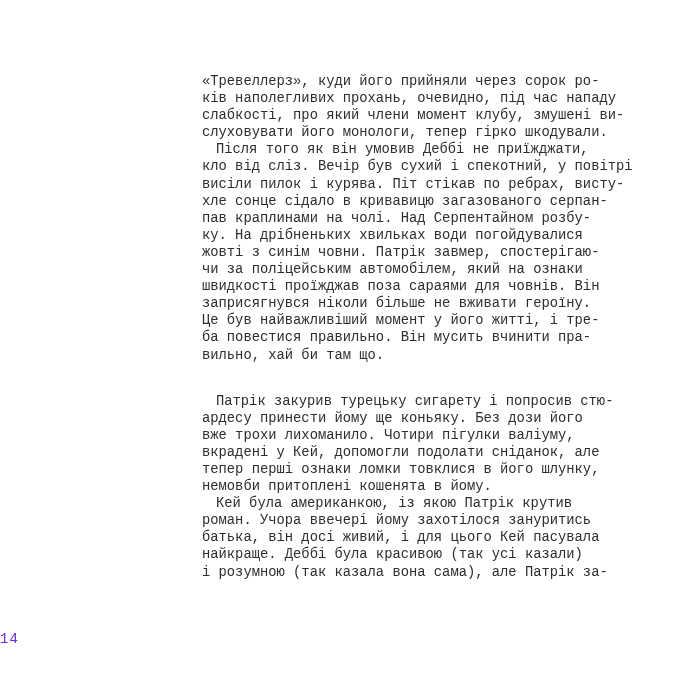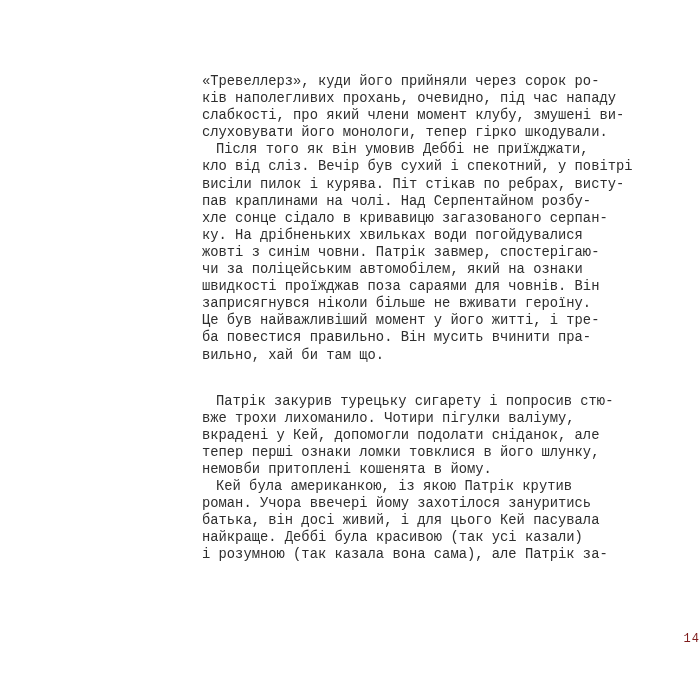--- a/index.html
+++ b/index.html
@@ -42,54 +42,55 @@
   .line.indent {
     text-indent: 14px;
   }
   .page-number {
     position: absolute;
     top: 631px;
     left: 0;
     width: 700px;
     height: 17px;
     line-height: 17px;
-    text-align: right;
-    font-size: 12px;
+    text-align: left;
+    font-size: 14px;
     letter-spacing: 1px;
-    color: #7f1d1d;
+    color: #6d28d9;
   }
 </style>
 </head>
 <body>
 
 <div class="page">
   <div class="text-block" id="text-block">
       <div class="paragraph">
         <div class="line">«Тревеллерз», куди його прийняли через сорок ро-</div>
         <div class="line">ків наполегливих прохань, очевидно, під час нападу</div>
         <div class="line">слабкості, про який члени момент клубу, змушені ви-</div>
         <div class="line last">слуховувати його монологи, тепер гірко шкодували.</div>
       </div>
       <div class="paragraph">
         <div class="line indent">Після того як він умовив Деббі не приїжджати,</div>
         <div class="line">кло від сліз. Вечір був сухий і спекотний, у повітрі</div>
         <div class="line">висіли пилок і курява. Піт стікав по ребрах, висту-</div>
+        <div class="line">хле сонце сідало в кривавицю загазованого серпан-</div>
         <div class="line">пав краплинами на чолі. Над Серпентайном розбу-</div>
-        <div class="line">хле сонце сідало в кривавицю загазованого серпан-</div>
         <div class="line">ку. На дрібненьких хвильках води погойдувалися</div>
         <div class="line">жовті з синім човни. Патрік завмер, спостерігаю-</div>
         <div class="line">чи за поліцейським автомобілем, який на ознаки</div>
         <div class="line">швидкості проїжджав поза сараями для човнів. Він</div>
         <div class="line">заприсягнувся ніколи більше не вживати героїну.</div>
         <div class="line">Це був найважливіший момент у його житті, і тре-</div>
         <div class="line">ба повестися правильно. Він мусить вчинити пра-</div>
         <div class="line last">вильно, хай би там що.</div>
       </div>
       <div class="paragraph gap">
         <div class="line indent">Патрік закурив турецьку сигарету і попросив стю-</div>
+        <div class="line">ардесу принести йому ще коньяку. Без дози його</div>
         <div class="line">вже трохи лихоманило. Чотири пігулки валіуму,</div>
         <div class="line">вкрадені у Кей, допомогли подолати сніданок, але</div>
         <div class="line">тепер перші ознаки ломки товклися в його шлунку,</div>
         <div class="line last">немовби притоплені кошенята в йому.</div>
       </div>
       <div class="paragraph">
         <div class="line indent">Кей була американкою, із якою Патрік крутив</div>
         <div class="line">роман. Учора ввечері йому захотілося зануритись</div>
         <div class="line">батька, він досі живий, і для цього Кей пасувала</div>
         <div class="line">найкраще. Деббі була красивою (так усі казали)</div>

